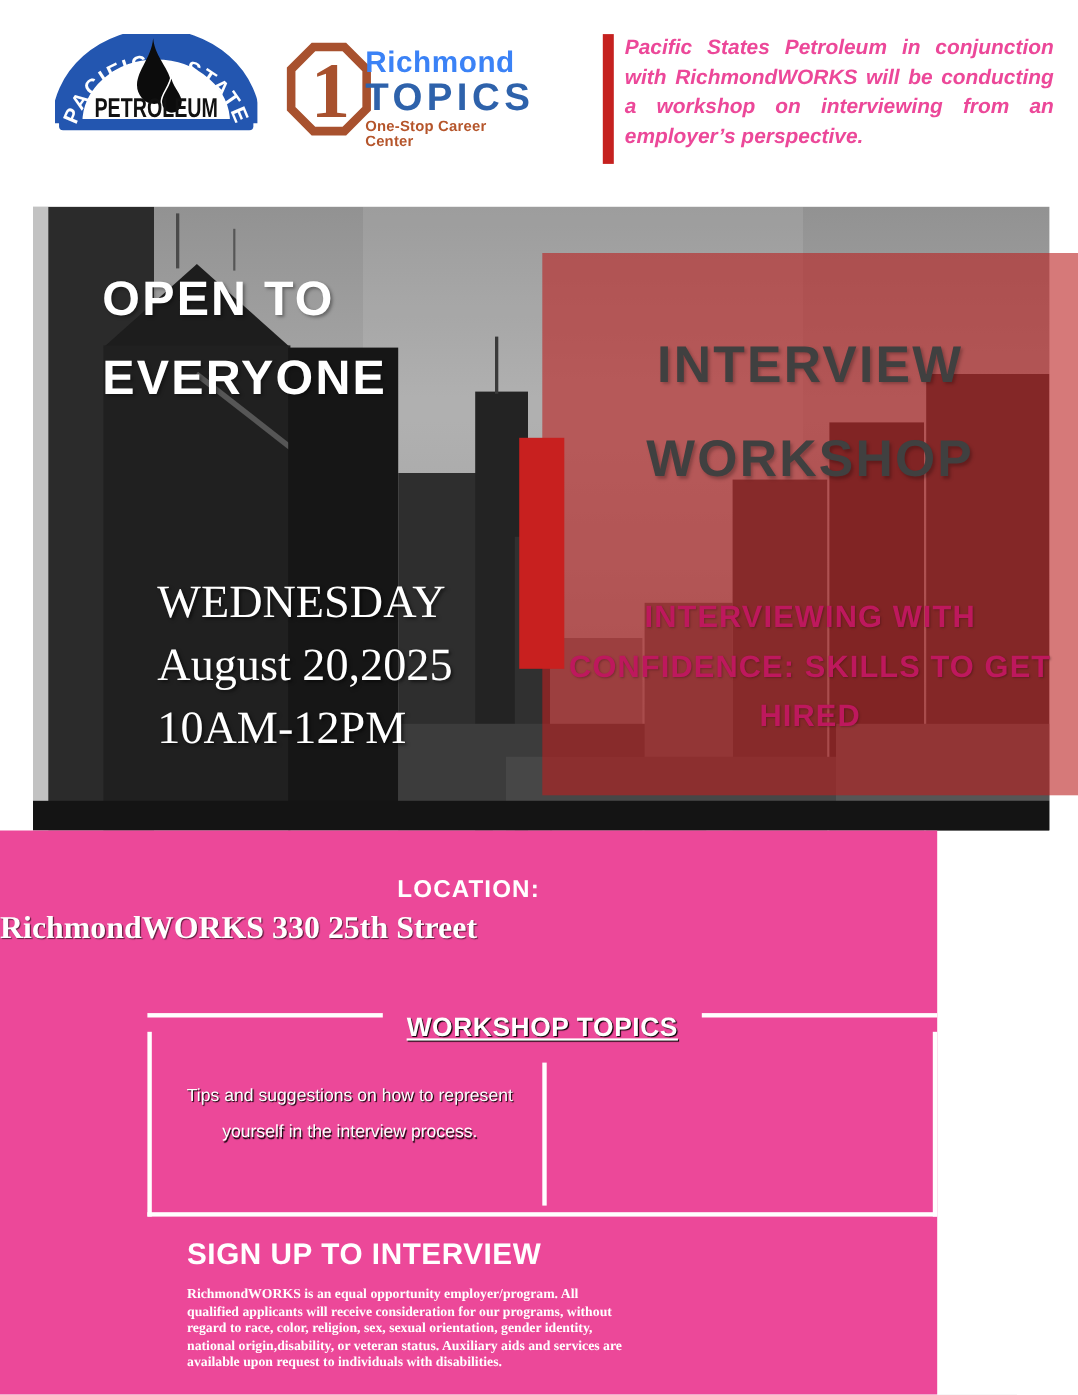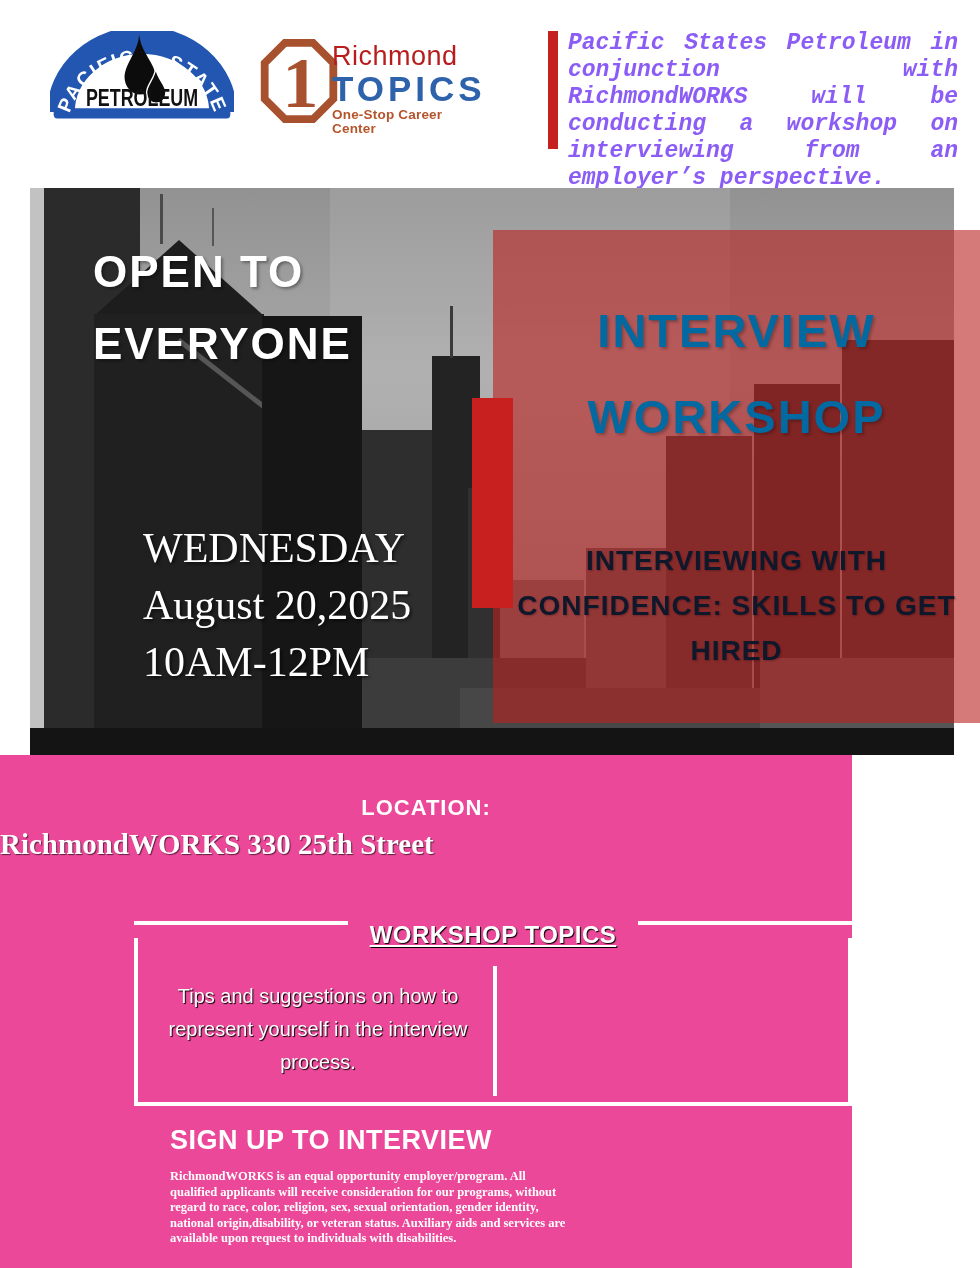--- a/index.html
+++ b/index.html
@@ -4,28 +4,28 @@
 <style>
   html,body{margin:0;padding:0;background:#e9e9e9;}
   .page{position:relative;width:980px;height:1268px;background:#ffffff;overflow:hidden;
         font-family:"Liberation Sans",sans-serif;}
 
   
   .logo-pacific{position:absolute;left:50px;top:31px;width:184px;height:92px;}
   .logo-richmond{position:absolute;left:260px;top:33px;width:210px;height:96px;display:flex;align-items:flex-start;}
   .octa-wrap{width:78px;height:96px;flex:0 0 auto;}
   .rw-text{margin-left:-6px;padding-top:10px;line-height:1;}
-  .rw-name{color:#b91c1c;font-weight:normal;font-size:27px;letter-spacing:0.5px;}
+  .rw-name{color:#3b82f6;font-weight:bold;font-size:27px;letter-spacing:0.5px;}
   .rw-works{color:#2e62ab;font-weight:bold;font-size:35px;letter-spacing:4px;margin-top:1px;}
   .rw-tag{color:#b5552b;font-weight:bold;font-size:13.5px;margin-top:2px;letter-spacing:0.2px;}
 
   .accent-bar{position:absolute;left:548px;top:31px;width:10px;height:118px;background:#c5211f;}
   .blurb{position:absolute;left:568px;top:30px;width:390px;
-         font-weight:bold;font-style:italic;font-size:23px;line-height:27px;
-         color:#8b5cf6;text-align:justify;font-family:Liberation Mono, monospace;}
+         font-weight:bold;font-style:italic;font-size:19px;line-height:27px;
+         color:#ec4899;text-align:justify;}
 
   
   .photo{position:absolute;left:30px;top:188px;width:924px;height:567px;overflow:hidden;
          background:linear-gradient(180deg,#929292 0%,#a8a8a8 32%,#9d9d9d 58%,#858585 100%);}
   .photo div{position:absolute;}
   .skyglow{left:300px;top:0;width:400px;height:430px;background:rgba(255,255,255,0.10);}
   .win-v{background-image:repeating-linear-gradient(90deg,rgba(255,255,255,0.10) 0 2px,transparent 2px 10px);}
   .win-h{background-image:repeating-linear-gradient(0deg,rgba(255,255,255,0.09) 0 2px,transparent 2px 9px);}
   .win-g{background-image:repeating-linear-gradient(0deg,rgba(255,255,255,0.08) 0 2px,transparent 2px 10px),
                           repeating-linear-gradient(90deg,rgba(255,255,255,0.07) 0 2px,transparent 2px 12px);}
@@ -57,43 +57,43 @@
   
   .open-text{position:absolute;left:93px;top:236px;z-index:5;color:#fff;
              font-weight:800;font-size:44px;line-height:72px;letter-spacing:2px;
              text-shadow:2px 2px 3px rgba(0,0,0,0.35);}
   .date-block{position:absolute;left:143px;top:520px;z-index:5;color:#fff;
               font-family:"Liberation Serif",serif;font-size:42px;line-height:57px;
               text-shadow:2px 2px 3px rgba(0,0,0,0.55);}
   .red-overlay{position:absolute;left:493px;top:230px;width:487px;height:493px;z-index:4;
                background:rgba(186,32,32,0.60);}
   .red-bar{position:absolute;left:472px;top:398px;width:41px;height:210px;background:#c8201f;z-index:6;}
-  .hero-title{position:absolute;left:0;right:0;top:58px;text-align:center;color:#0369a1;
+  .hero-title{position:absolute;left:0;right:0;top:58px;text-align:center;color:#404040;
               font-weight:800;font-size:47px;line-height:86px;letter-spacing:2px;
               text-shadow:2px 2px 3px rgba(0,0,0,0.25);}
-  .hero-sub{position:absolute;left:20px;right:20px;top:308px;text-align:center;color:#0f172a;
+  .hero-sub{position:absolute;left:20px;right:20px;top:308px;text-align:center;color:#be185d;
             font-weight:600;font-size:28px;line-height:45px;letter-spacing:1px;
             text-shadow:1px 1px 2px rgba(0,0,0,0.25);}
 
   
   .dark{position:absolute;left:0;top:755px;width:852px;height:513px;background:#ec4899;color:#fff;}
   .loc-label{position:absolute;left:0;right:0;top:40px;text-align:center;
              font-weight:800;font-size:22px;letter-spacing:1px;}
   .addr{position:absolute;left:0;right:0;top:70px;text-align:left;
         font-family:"Liberation Serif",serif;font-weight:bold;font-size:29px;line-height:38px;
         text-shadow:1px 1px 1px rgba(0,0,0,0.6);}
   .topics-header{position:absolute;left:134px;top:166px;width:718px;height:34px;z-index:2;
                  display:flex;align-items:flex-start;text-decoration:underline;}
   .topics-header .hline{flex:1 1 auto;height:4px;background:#fff;}
   .topics-header .t-label{flex:0 0 auto;padding:0 22px;font-weight:800;font-size:24px;
                           letter-spacing:0.5px;text-shadow:1px 1px 1px #000;}
   .topics-box{position:absolute;left:134px;top:183px;width:718px;height:168px;
               border:4px solid #fff;border-top:none;box-sizing:border-box;}
   .topics-divider{position:absolute;left:355px;top:28px;bottom:6px;width:4px;background:#fff;}
-  .topic-col{position:absolute;top:42px;text-align:center;font-size:20px;line-height:33px;
+  .topic-col{position:absolute;top:42px;text-align:center;font-size:16px;line-height:33px;
              text-shadow:1px 1px 1px #000;}
   .topic-left{left:16px;width:328px;}
   .topic-right{left:378px;width:314px;}
   .signup{position:absolute;left:170px;top:370px;font-weight:800;font-size:27px;letter-spacing:0.5px;}
   .eeo{position:absolute;left:170px;top:414px;width:396px;
        font-family:"Liberation Serif",serif;font-weight:bold;font-size:12.5px;line-height:15.5px;}
 </style>
 </head>
 <body>
 

